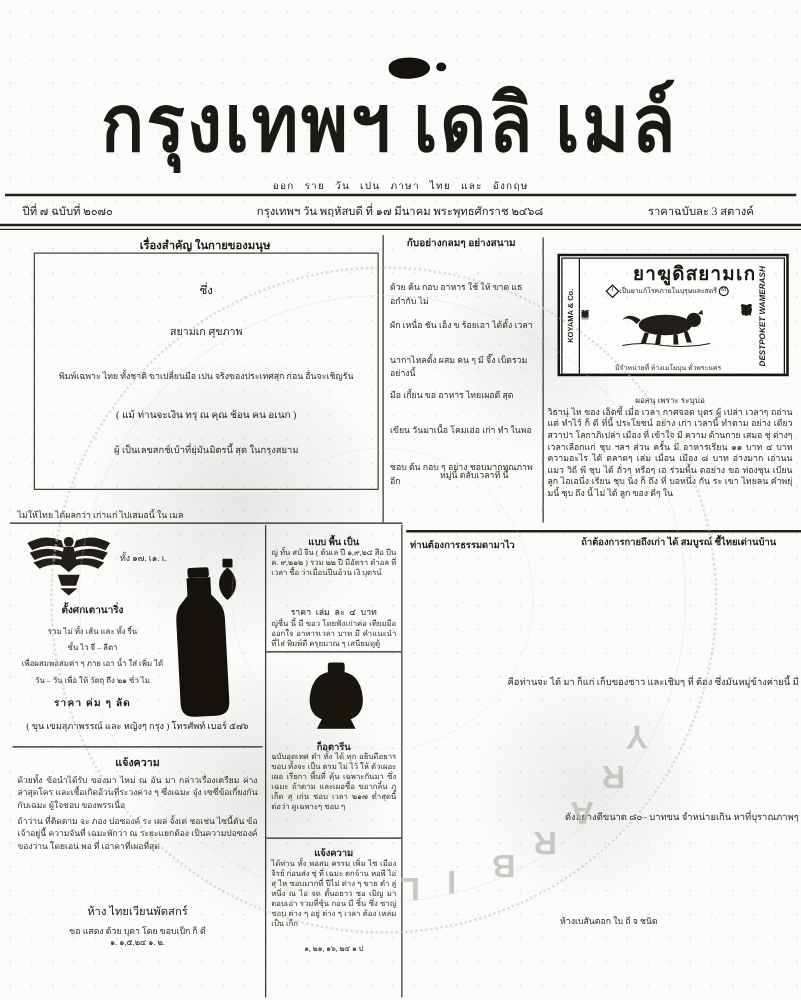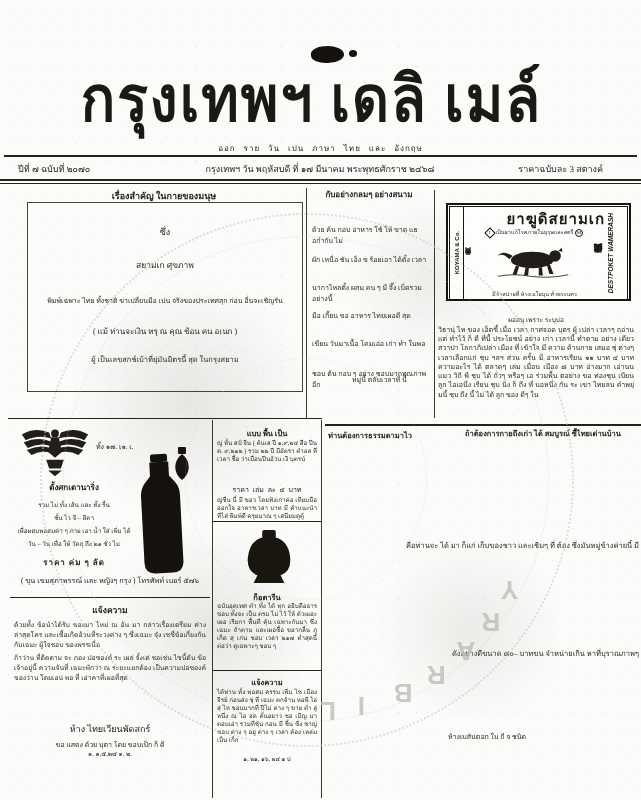--- a/index.html
+++ b/index.html
@@ -64,20 +64,21 @@
   <div class="vrule" style="left:434px;top:190px;height:228px;"></div>
 
   <div class="abs c b" style="left:27px;width:274px;top:189px;font-size:9px;">เรื่องสำคัญ ในกายของมนุษ</div>
   <div class="abs" style="left:27px;top:202px;width:274px;height:188px;border:1px solid #45413b;">
     <div class="abs c" style="left:0;right:0;top:22px;font-size:9px;">ซึ่ง</div>
     <div class="abs c blur1" style="left:8px;right:8px;top:92px;font-size:7px;">พิมพ์เฉพาะ ไทย ทั้งชาติ ขาเปลี่ยนมือ เปน จริงของประเทศสุก ก่อน อื่นจะเชิญรัน</div>
     <div class="abs c" style="left:0;right:0;top:55px;font-size:8.5px;">สยามเก ศุขภาพ</div>
     <div class="abs c" style="left:0;right:0;top:122px;font-size:8px;">( แม้ ท่านจะเงิน ทรุ ณ คุณ ช้อน คน อเนก )</div>
     <div class="abs c blur1" style="left:0;right:0;top:150px;font-size:7.5px;">ผู้ เป็นเลขสกช์เบ้าที่ยุ่มันมิตรนี้ สุด ในกรุงสยาม</div>
   </div>
+  <div class="abs blur1" style="left:14px;width:288px;top:406px;font-size:7px;">ไม่ให้ไทย ได้ผลกว่า เก่าแก่ ไปเสมอนี้ ใน เมล</div>
 
   <div class="abs c b" style="left:310px;width:118px;top:188px;font-size:8px;">กับอย่างกลมๆ อย่างสนาม</div>
   <div class="abs blur1" style="left:312px;width:116px;top:224px;font-size:7px;">ด้วย ค้น กอบ อาหาร ใช้ ให้ ขาด แธอกำกับ ไม่</div>
   <div class="abs blur1" style="left:312px;width:116px;top:254px;font-size:7px;">ผัก เหนื่อ ชัน      เอ็ง ข ร้อยเอา ได้ตั้ง เวลา</div>
   <div class="abs blur1" style="left:312px;width:116px;top:282px;font-size:7px;">นากาไหลตั้ง ผสม คน ๆ มี จึ๊ง เบ็ดรวมอย่างนี้</div>
   <div class="abs blur1" style="left:312px;width:116px;top:310px;font-size:7px;">มือ เกี้ยน ขอ อาหาร ไทยเผอดี สุด</div>
   <div class="abs blur1" style="left:312px;width:116px;top:338px;font-size:7px;">เขียน วันมาเนื้อ โคมเอ่อ เก่า ทำ ในพอ</div>
   <div class="abs blur1" style="left:312px;width:116px;top:368px;font-size:7px;">ชอบ ต้น กอบ ๆ อย่าง ชอบมากทุณภาพอีก</div>
   <div class="abs blur1" style="left:312px;width:116px;top:374px;font-size:7px;margin-left:40px;">หมู่นี้ ตลับเวลาที่ นี้</div>
 

